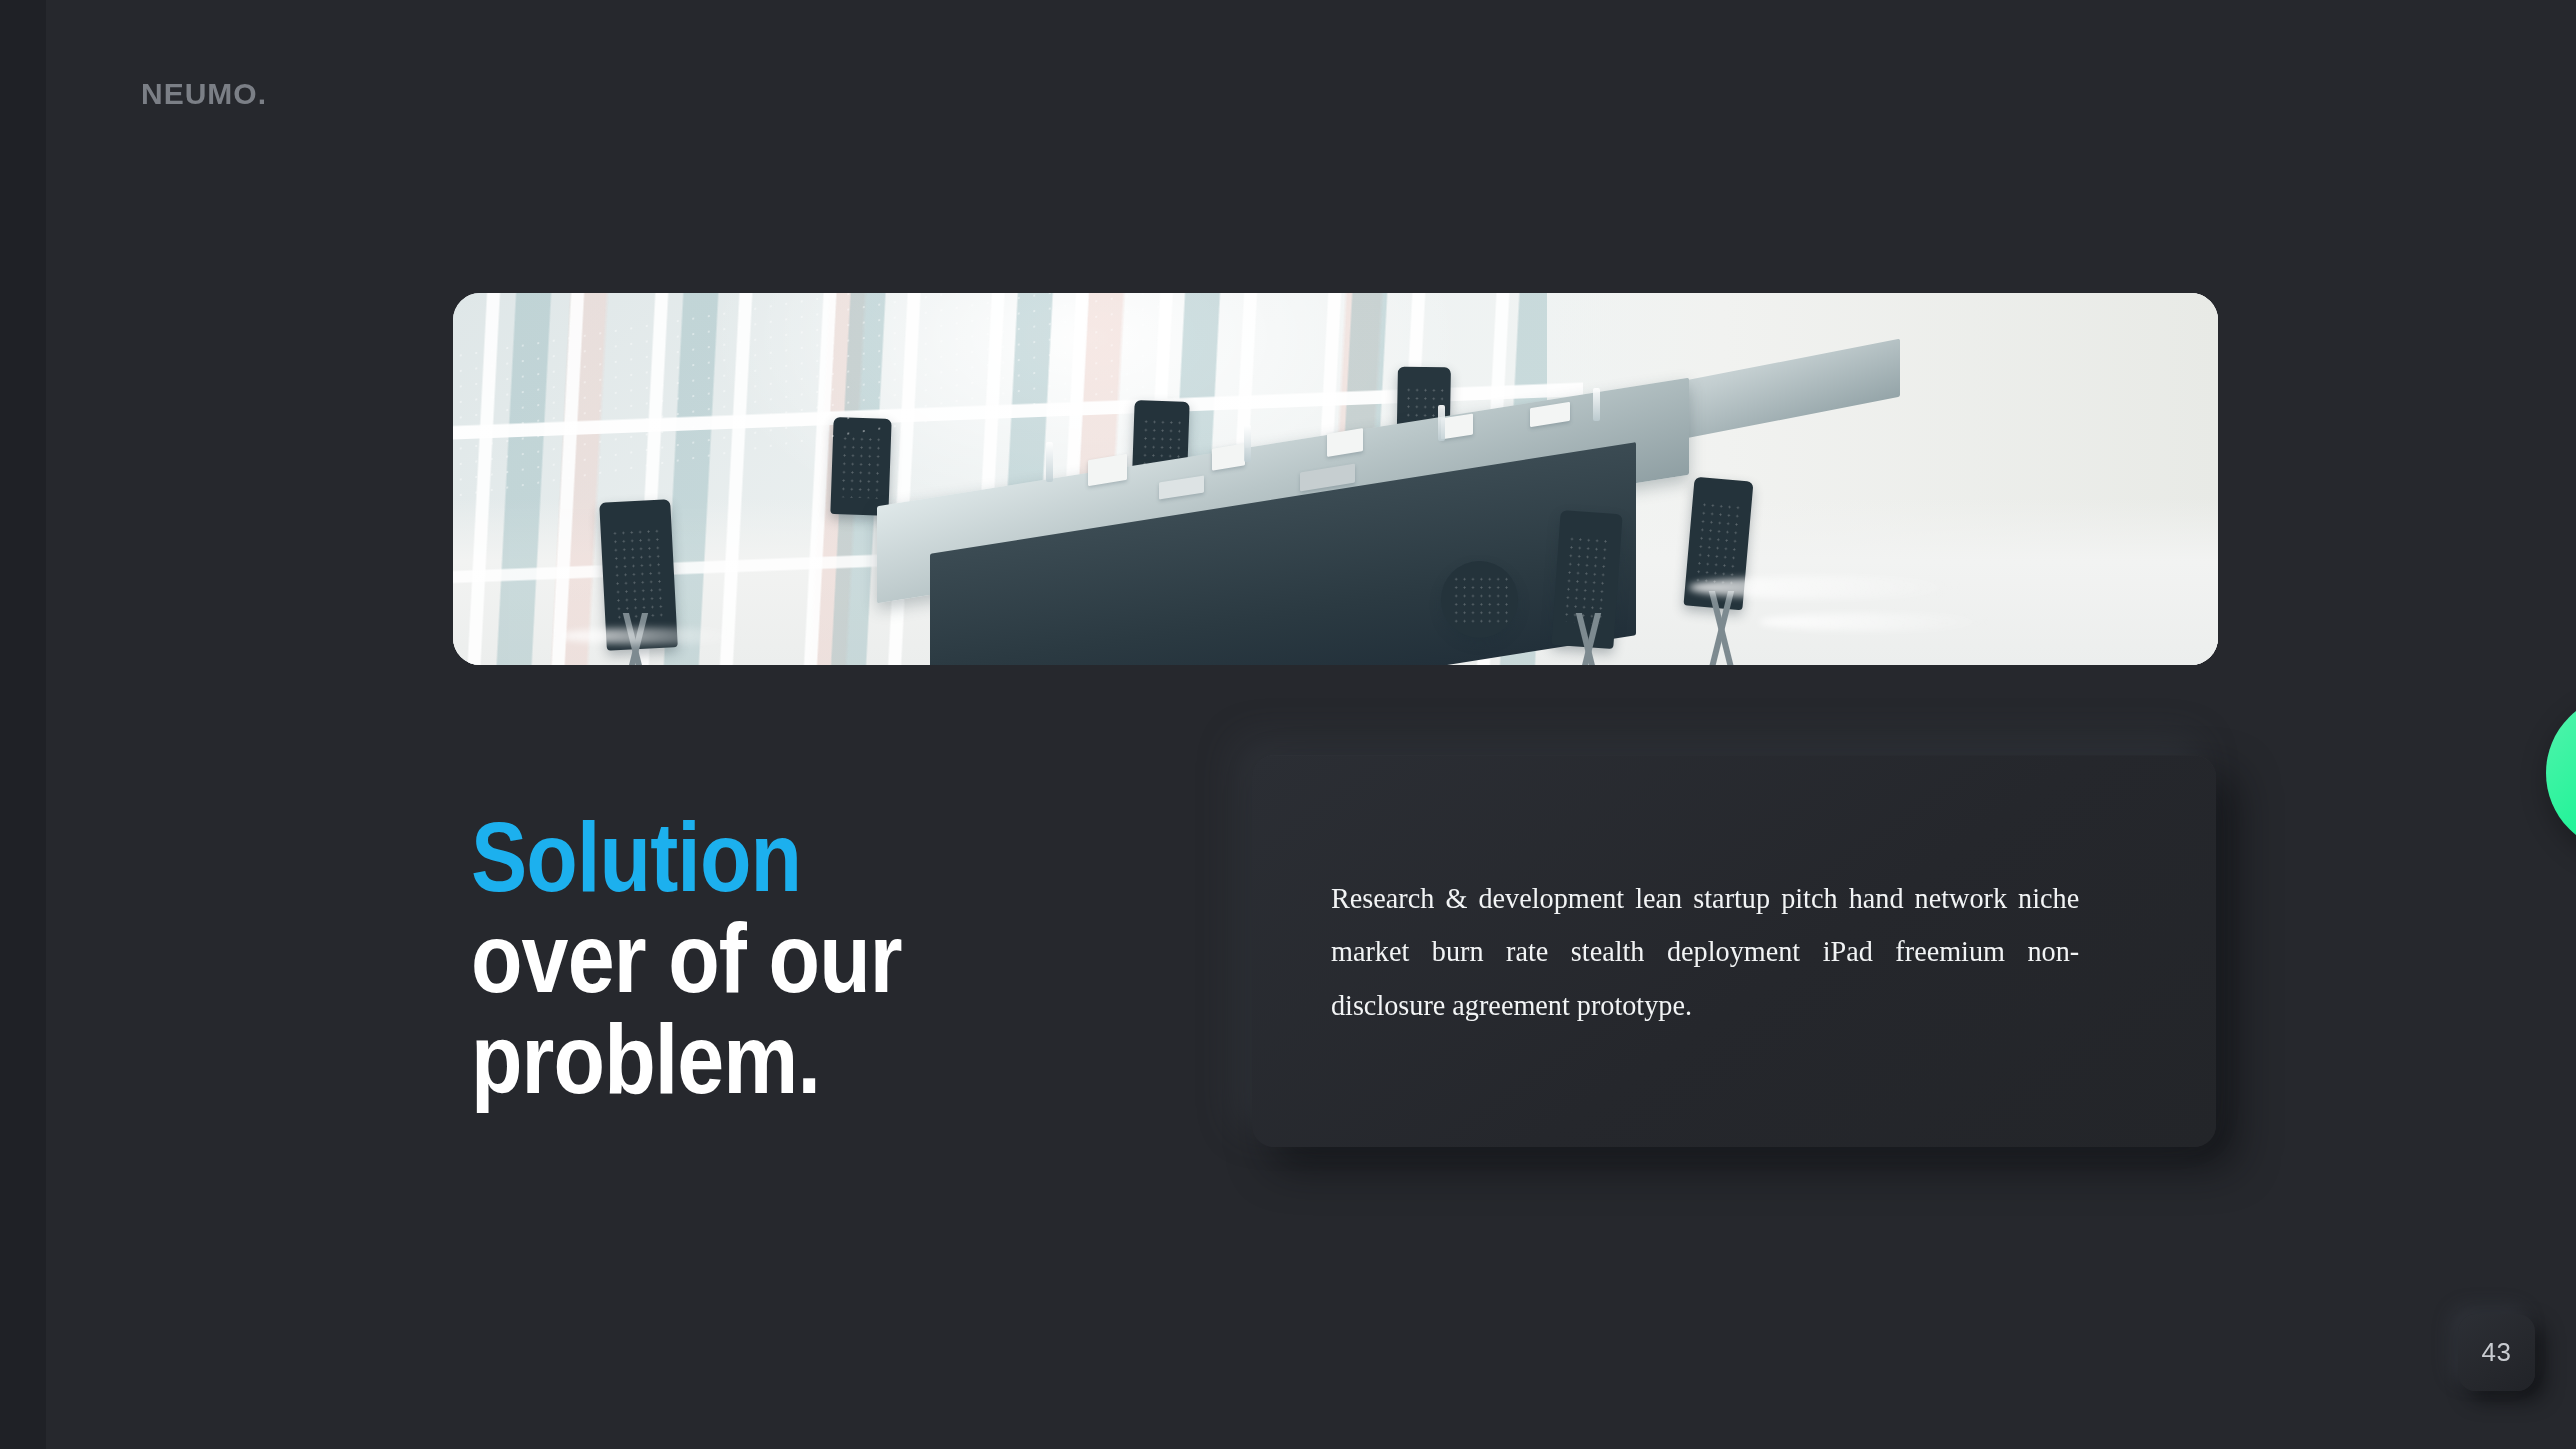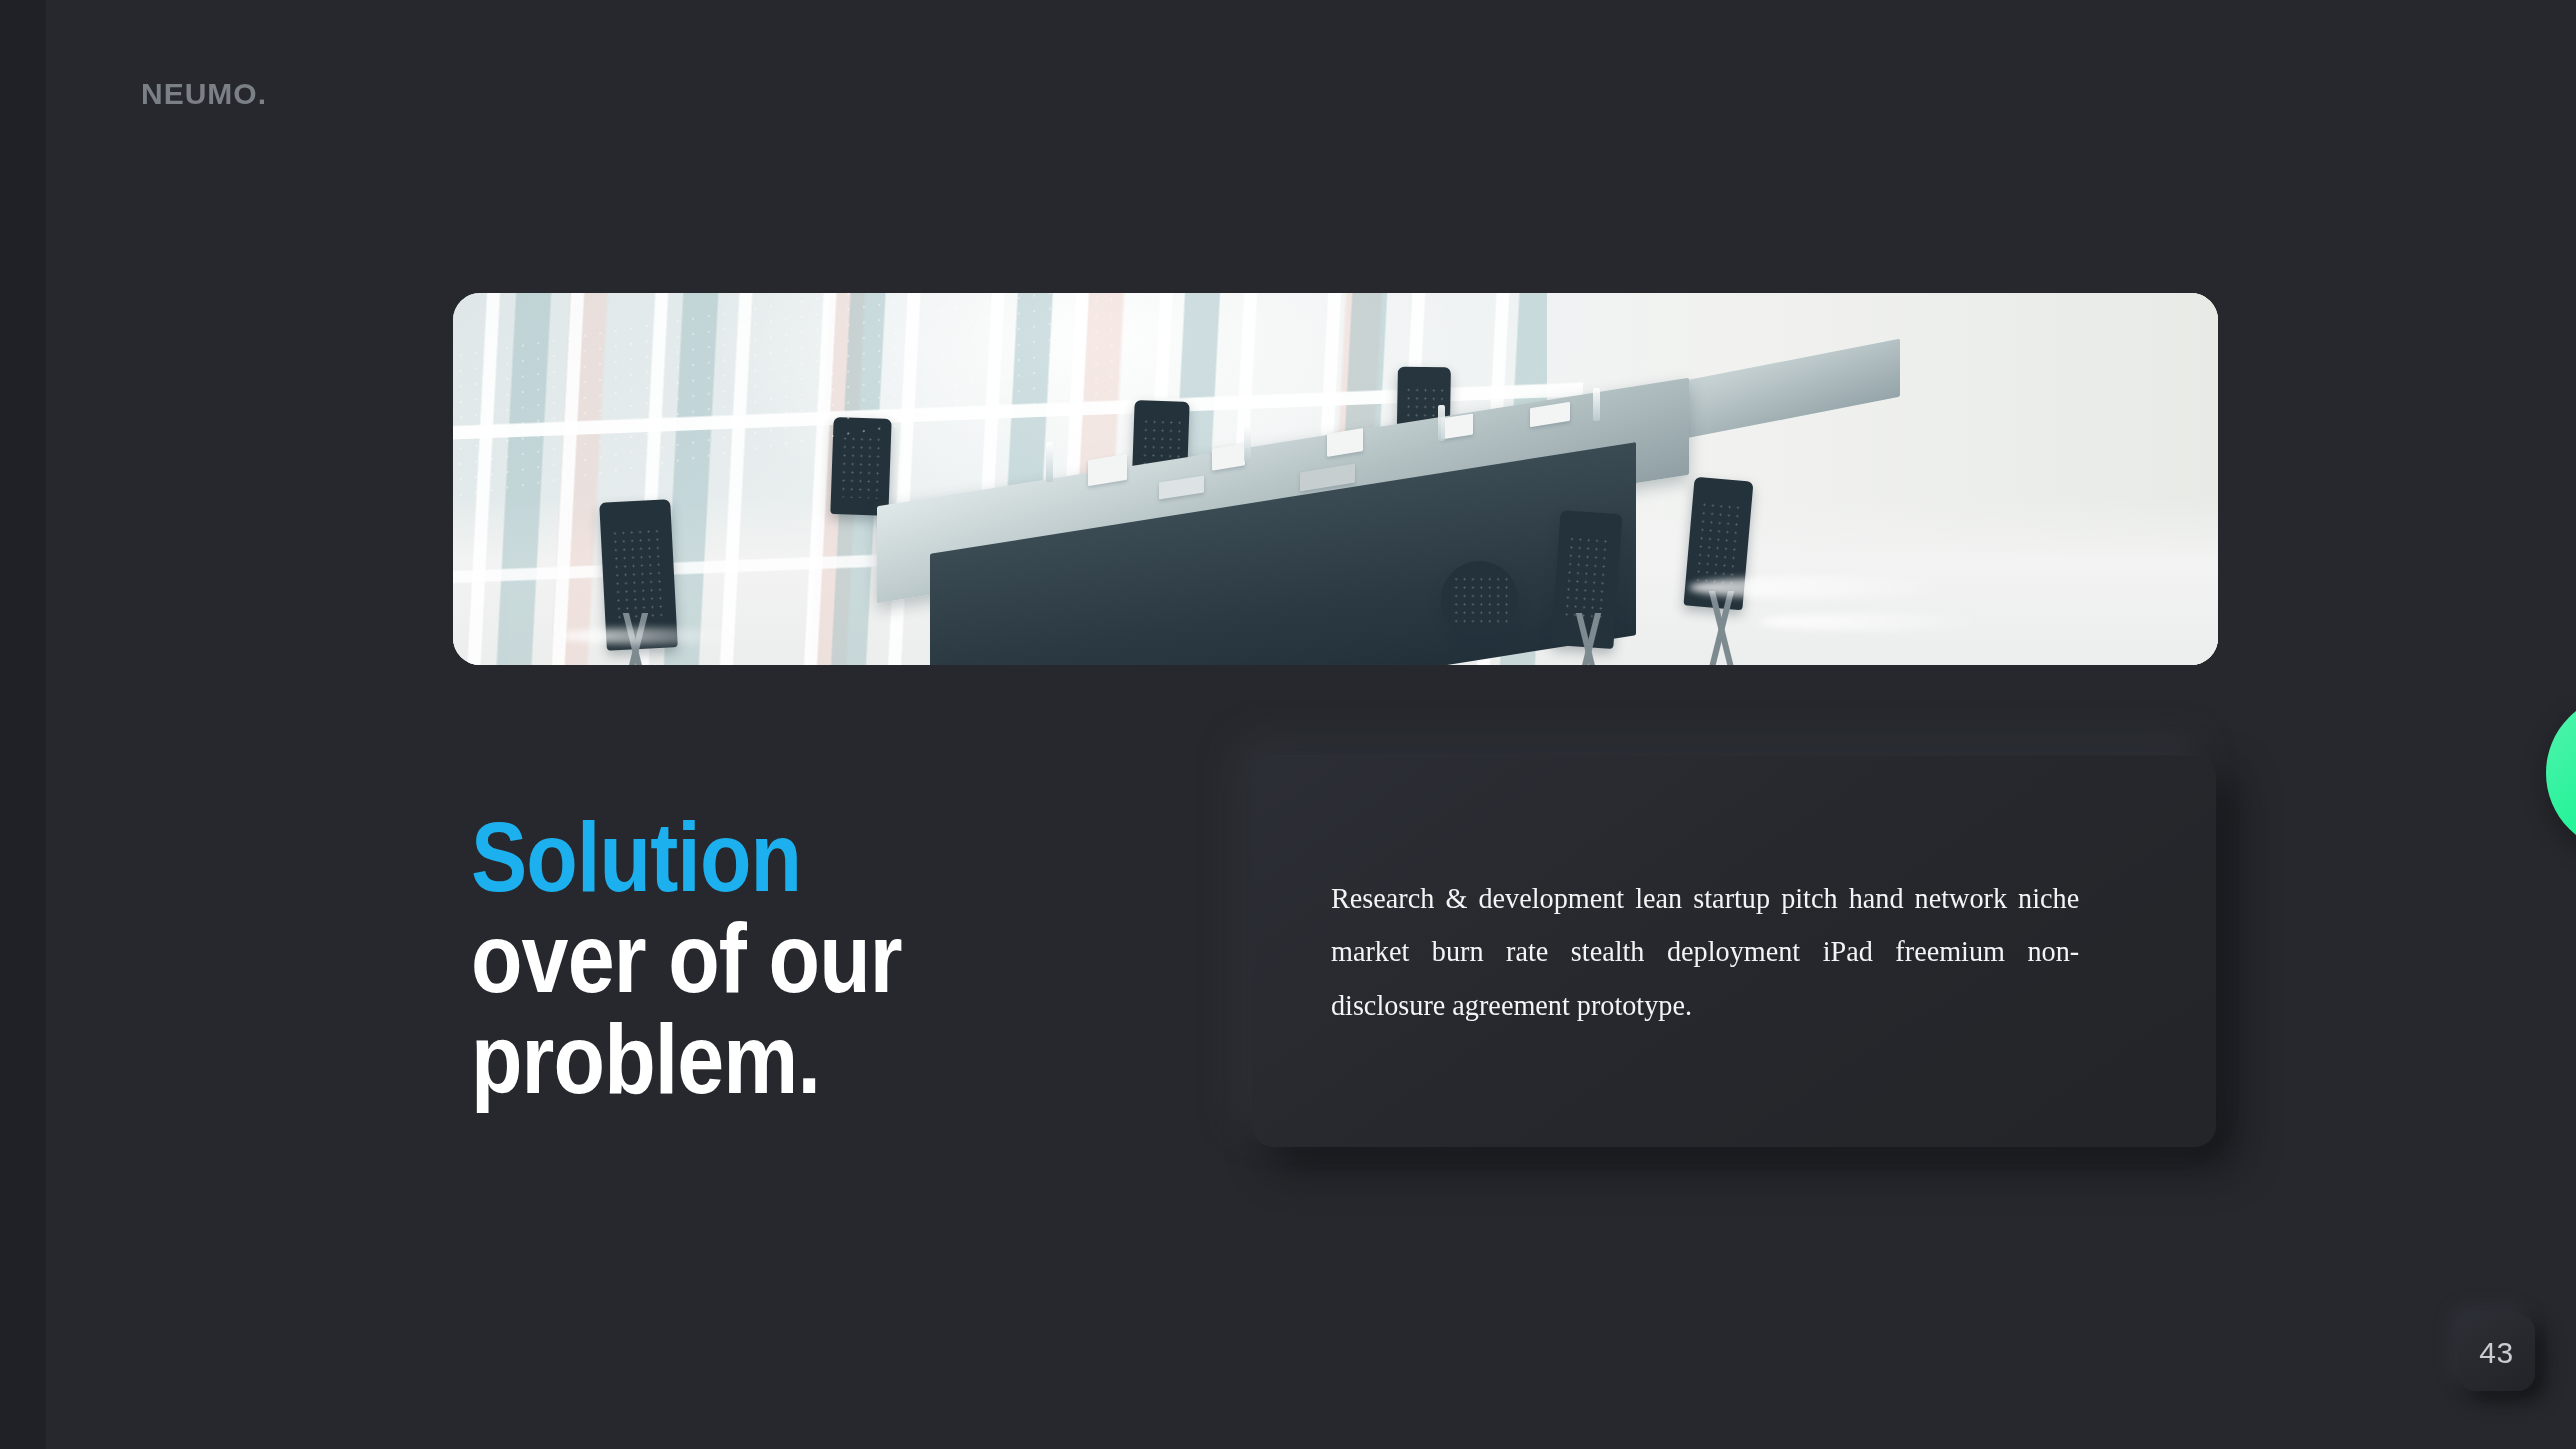--- a/index.html
+++ b/index.html
@@ -261,21 +261,21 @@
     height: 77px;
     border-radius: 18px;
     background: linear-gradient(145deg, #2c2f35 0%, #26282d 60%, #212328 100%);
     box-shadow:
       -7.7px -7.7px 16.7px rgba(58,62,70,0.45),
       9px 9px 19.3px rgba(12,13,16,0.70);
     display: flex;
     align-items: center;
     justify-content: center;
     color: #c9ccd1;
-    font-size: 30px;
+    font-size: 26px;
     letter-spacing: 0.6px;
     z-index: 3;
   }
 </style>
 </head>
 <body>
 
 <div id="slide">
 
   <div id="logo">NEUMO.</div>

